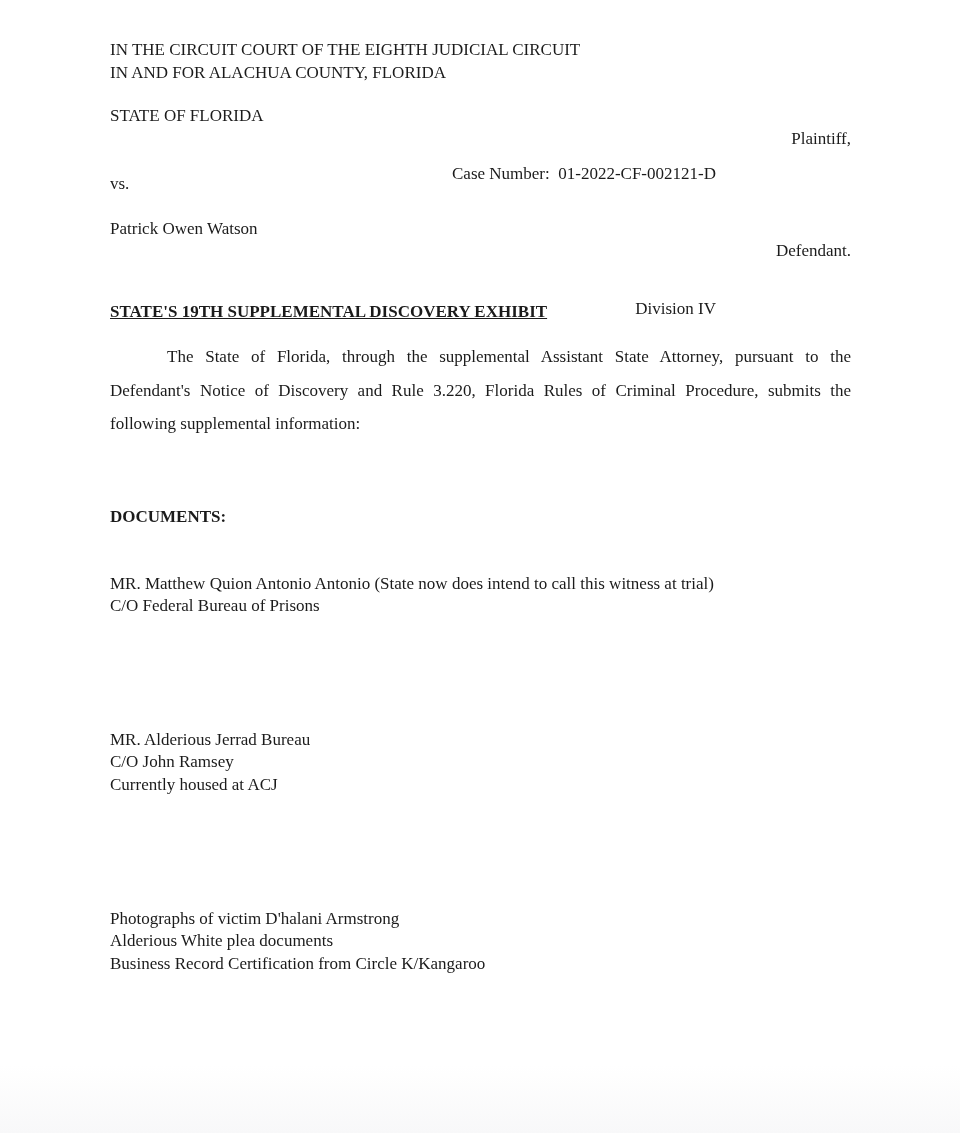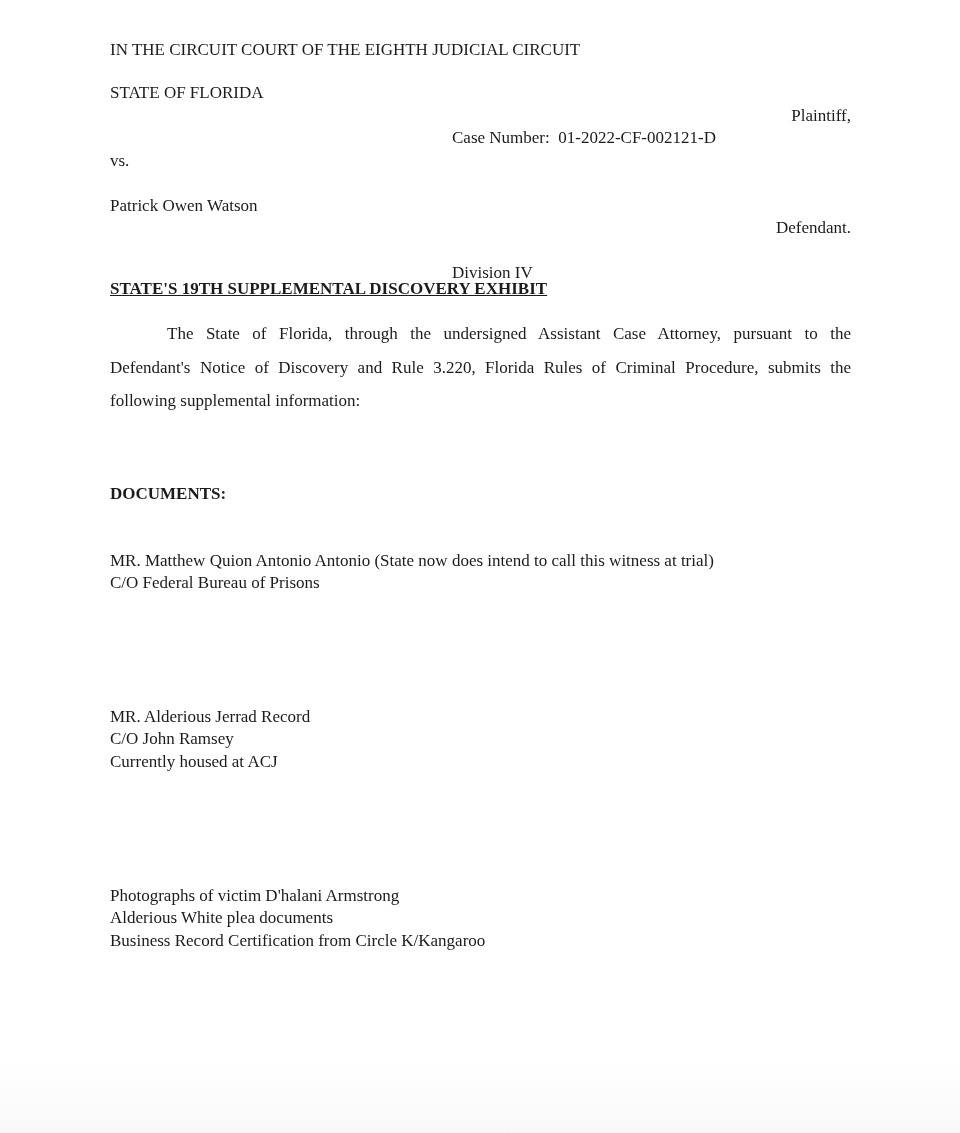--- a/index.html
+++ b/index.html
@@ -22,21 +22,21 @@
     padding: 38px 109px 0 110px;
   }
   .center { }
   .b { font-weight: bold; }
   
   .hdr { line-height: 23px; }
   .ss  { line-height: 22.3px; white-space: pre-wrap; }
   .ds  { line-height: 33.5px; }
   
   .caption { position: relative; height: 158px; margin-top: 21px; line-height: 22.5px; }
-  .cap-right { position: absolute; left: 342px; top: 0; white-space: pre-wrap; }
+  .cap-right { position: absolute; left: 342px; top: 13px; white-space: pre-wrap; text-align: right; }
   .ind { margin-left: 58px; text-align: right; }
   .sp  { height: 22.5px; }
   .gap22 { height: 22.3px; }
   
   .title-wrap { margin-top: 37px; line-height: 23px; }
   .title-text { text-decoration: underline; }
   
   .jfull { text-align: justify; text-align-last: justify; }
   .tindent { text-indent: 57px; }
   .intro { margin-top: 17px; }
@@ -45,20 +45,21 @@
   .sec-notice { margin-top: 22px; }
 </style>
 </head>
 <body>
 
 <div class="page">
   <div class="content">
 
     <div class="hdr center">
       <div>IN THE CIRCUIT COURT OF THE EIGHTH JUDICIAL CIRCUIT</div>
+      <div>IN AND FOR ALACHUA COUNTY, FLORIDA</div>
     </div>
 
     <div class="caption">
       <div>
         <div>STATE OF FLORIDA</div>
         <div class="ind">Plaintiff,</div>
         <div class="sp"></div>
         <div>vs.</div>
         <div class="sp"></div>
         <div>Patrick Owen Watson</div>
@@ -69,30 +70,30 @@
         <div class="sp"></div>
         <div>Division IV</div>
       </div>
     </div>
 
     <div class="title-wrap center b">
       <span class="title-text">STATE'S 19TH SUPPLEMENTAL DISCOVERY EXHIBIT</span>
     </div>
 
     <div class="intro ds">
-        <div class="jfull tindent">The State of Florida, through the undersigned Assistant Case Attorney, pursuant to the</div>
+        <div class="jfull tindent">The State of Florida, through the supplemental Assistant State Attorney, pursuant to the</div>
         <div class="jfull">Defendant's Notice of Discovery and Rule 3.220, Florida Rules of Criminal Procedure, submits the</div>
         <div>following supplemental information:</div>
       </div>
 
     <div class="sec-witnesses ss">
       <div class="b">DOCUMENTS:</div>
       <div><div>MR. Matthew Quion Antonio Antonio (State now does intend to call this witness at trial)</div><div>C/O Federal Bureau of Prisons</div></div>
       <div class="gap22"></div>
-      <div><div>MR. Alderious Jerrad Record</div><div>C/O John Ramsey</div><div>Currently housed at ACJ</div></div>
+      <div><div>MR. Alderious Jerrad Bureau</div><div>C/O John Ramsey</div><div>Currently housed at ACJ</div></div>
     </div>
 
     <div class="sec-documents ss">
       <div><div>Photographs of victim D'halani Armstrong</div><div>Alderious White plea documents</div><div>Business Record Certification from Circle K/Kangaroo</div></div>
     </div>
 
     <div class="sec-notice ss">
       
       
     </div>

